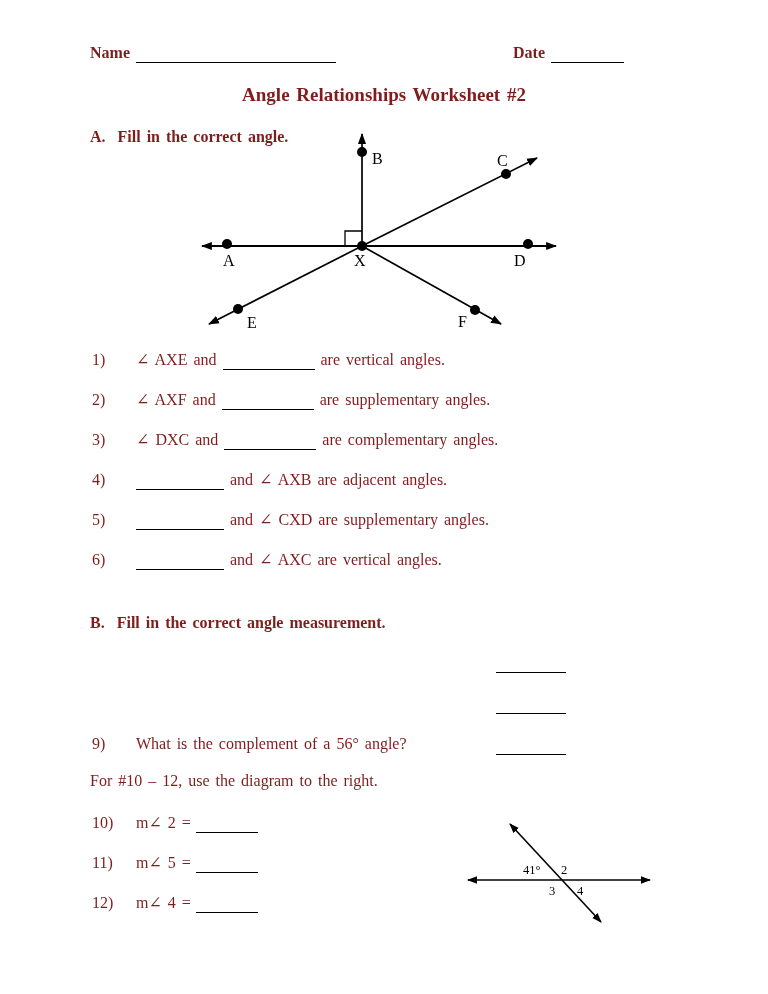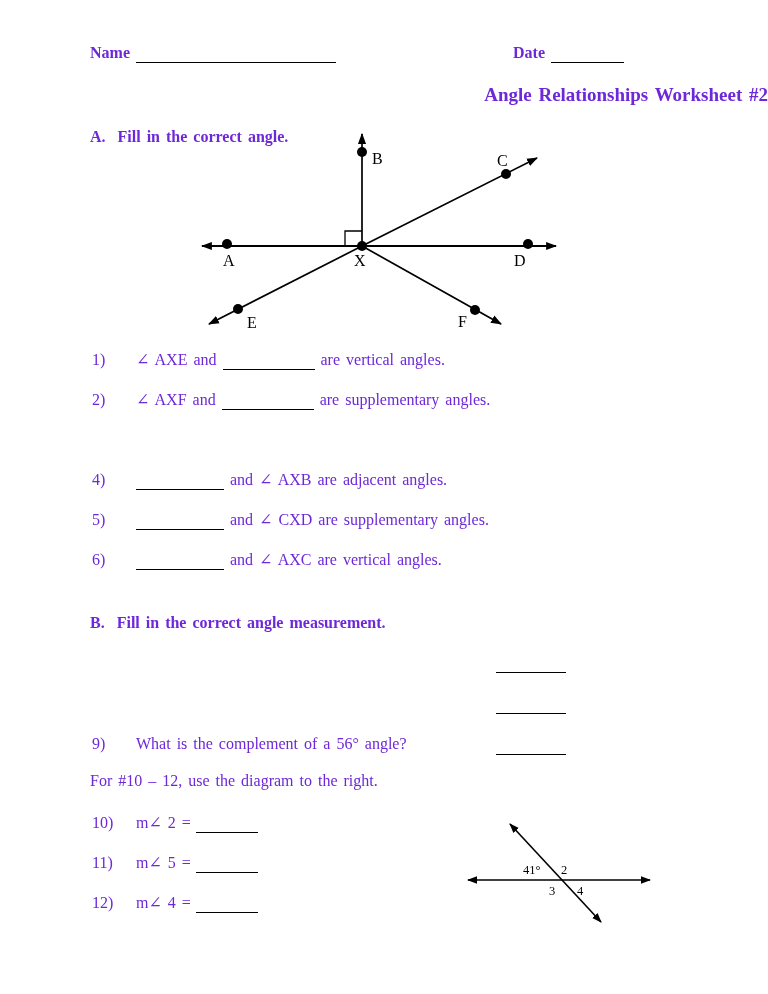--- a/index.html
+++ b/index.html
@@ -1,28 +1,28 @@
 <!DOCTYPE html>
 <html><head>
 <meta charset="utf-8">
 <style>
   html,body { margin:0; padding:0; background:#e8e8e8; }
   .page {
     position:relative; width:768px; height:994px; margin:0 auto;
-    background:#ffffff; color:#6d28d9;
+    background:#ffffff; color:#7f1d1d;
     font-family:"Liberation Serif","DejaVu Serif","DejaVu Sans",serif;
     font-size:16px; line-height:20px; word-spacing:2px;
     overflow:hidden;
   }
   .abs { position:absolute; white-space:nowrap; }
   .b { font-weight:bold; }
   .pre { white-space:pre; }
   .title {
     position:absolute; left:0; top:84px; width:100%;
-    text-align:right; font-weight:bold; font-size:19px; line-height:22px;
+    text-align:center; font-weight:bold; font-size:19px; line-height:22px;
   }
   .qrow { position:absolute; left:92px; white-space:nowrap; }
   .qnum { display:inline-block; width:44px; }
   .blank {
     display:inline-block; height:14px;
     border-bottom:1.5px solid #000; vertical-align:-5px;
   }
   .blank.w92 { width:92px; margin:0 6px; }
   .blank.w88 { width:88px; margin:0 6px 0 0; }
   .blank.w62 { width:62px; margin-left:5px; }
@@ -74,20 +74,21 @@
     <text x="182" y="42">B</text>
     <text x="307" y="44">C</text>
     <text x="324" y="144">D</text>
     <text x="57" y="206">E</text>
     <text x="268" y="205">F</text>
     <text x="164" y="144">X</text>
   </svg>
 
   <div class="qrow" style="top:350px;"><span class="qnum">1)</span><span class="pre">∠ AXE and</span><span class="blank w92"></span><span class="pre">are vertical angles.</span></div>
   <div class="qrow" style="top:390px;"><span class="qnum">2)</span><span class="pre">∠ AXF and</span><span class="blank w92"></span><span class="pre">are supplementary angles.</span></div>
+  <div class="qrow" style="top:430px;"><span class="qnum">3)</span><span class="pre">∠ DXC and</span><span class="blank w92"></span><span class="pre">are complementary angles.</span></div>
 
   <div class="qrow" style="top:470px;"><span class="qnum">4)</span><span class="blank w88"></span><span class="pre">and ∠ AXB are adjacent angles.</span></div>
   <div class="qrow" style="top:510px;"><span class="qnum">5)</span><span class="blank w88"></span><span class="pre">and ∠ CXD are supplementary angles.</span></div>
   <div class="qrow" style="top:550px;"><span class="qnum">6)</span><span class="blank w88"></span><span class="pre">and ∠ AXC are vertical angles.</span></div>
 
   <div class="abs b pre" style="left:90px; top:613px;">B.  Fill in the correct angle measurement.</div>
 
   <div class="qrow" style="top:734px;"><span class="qnum">9)</span><span class="pre">What is the complement of a 56° angle?</span></div>
 
   <div class="ans-line" style="top:672px;"></div>

